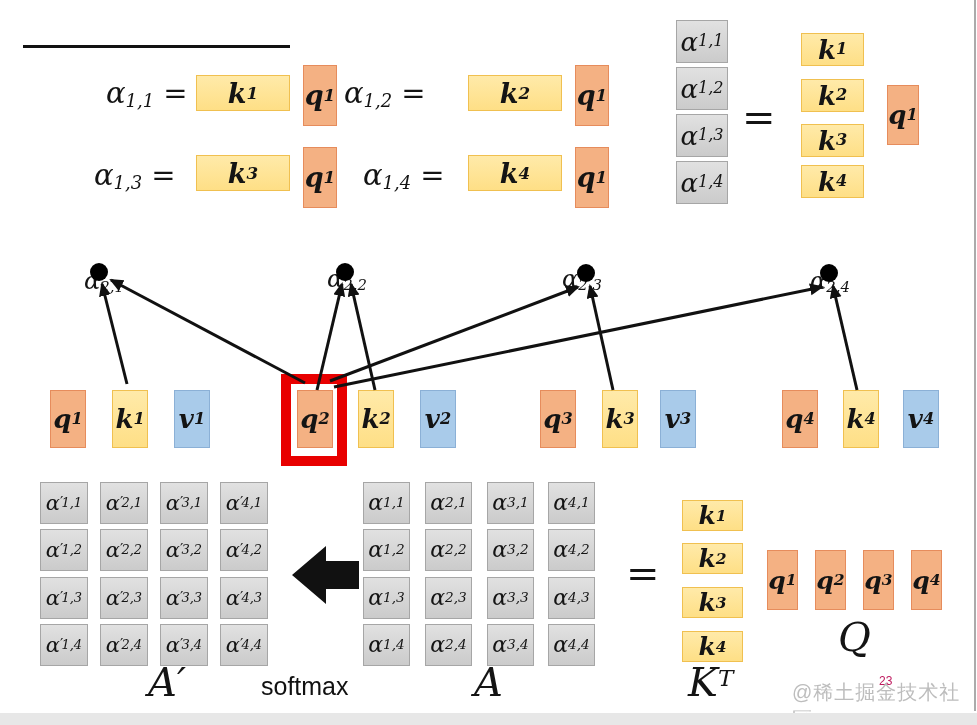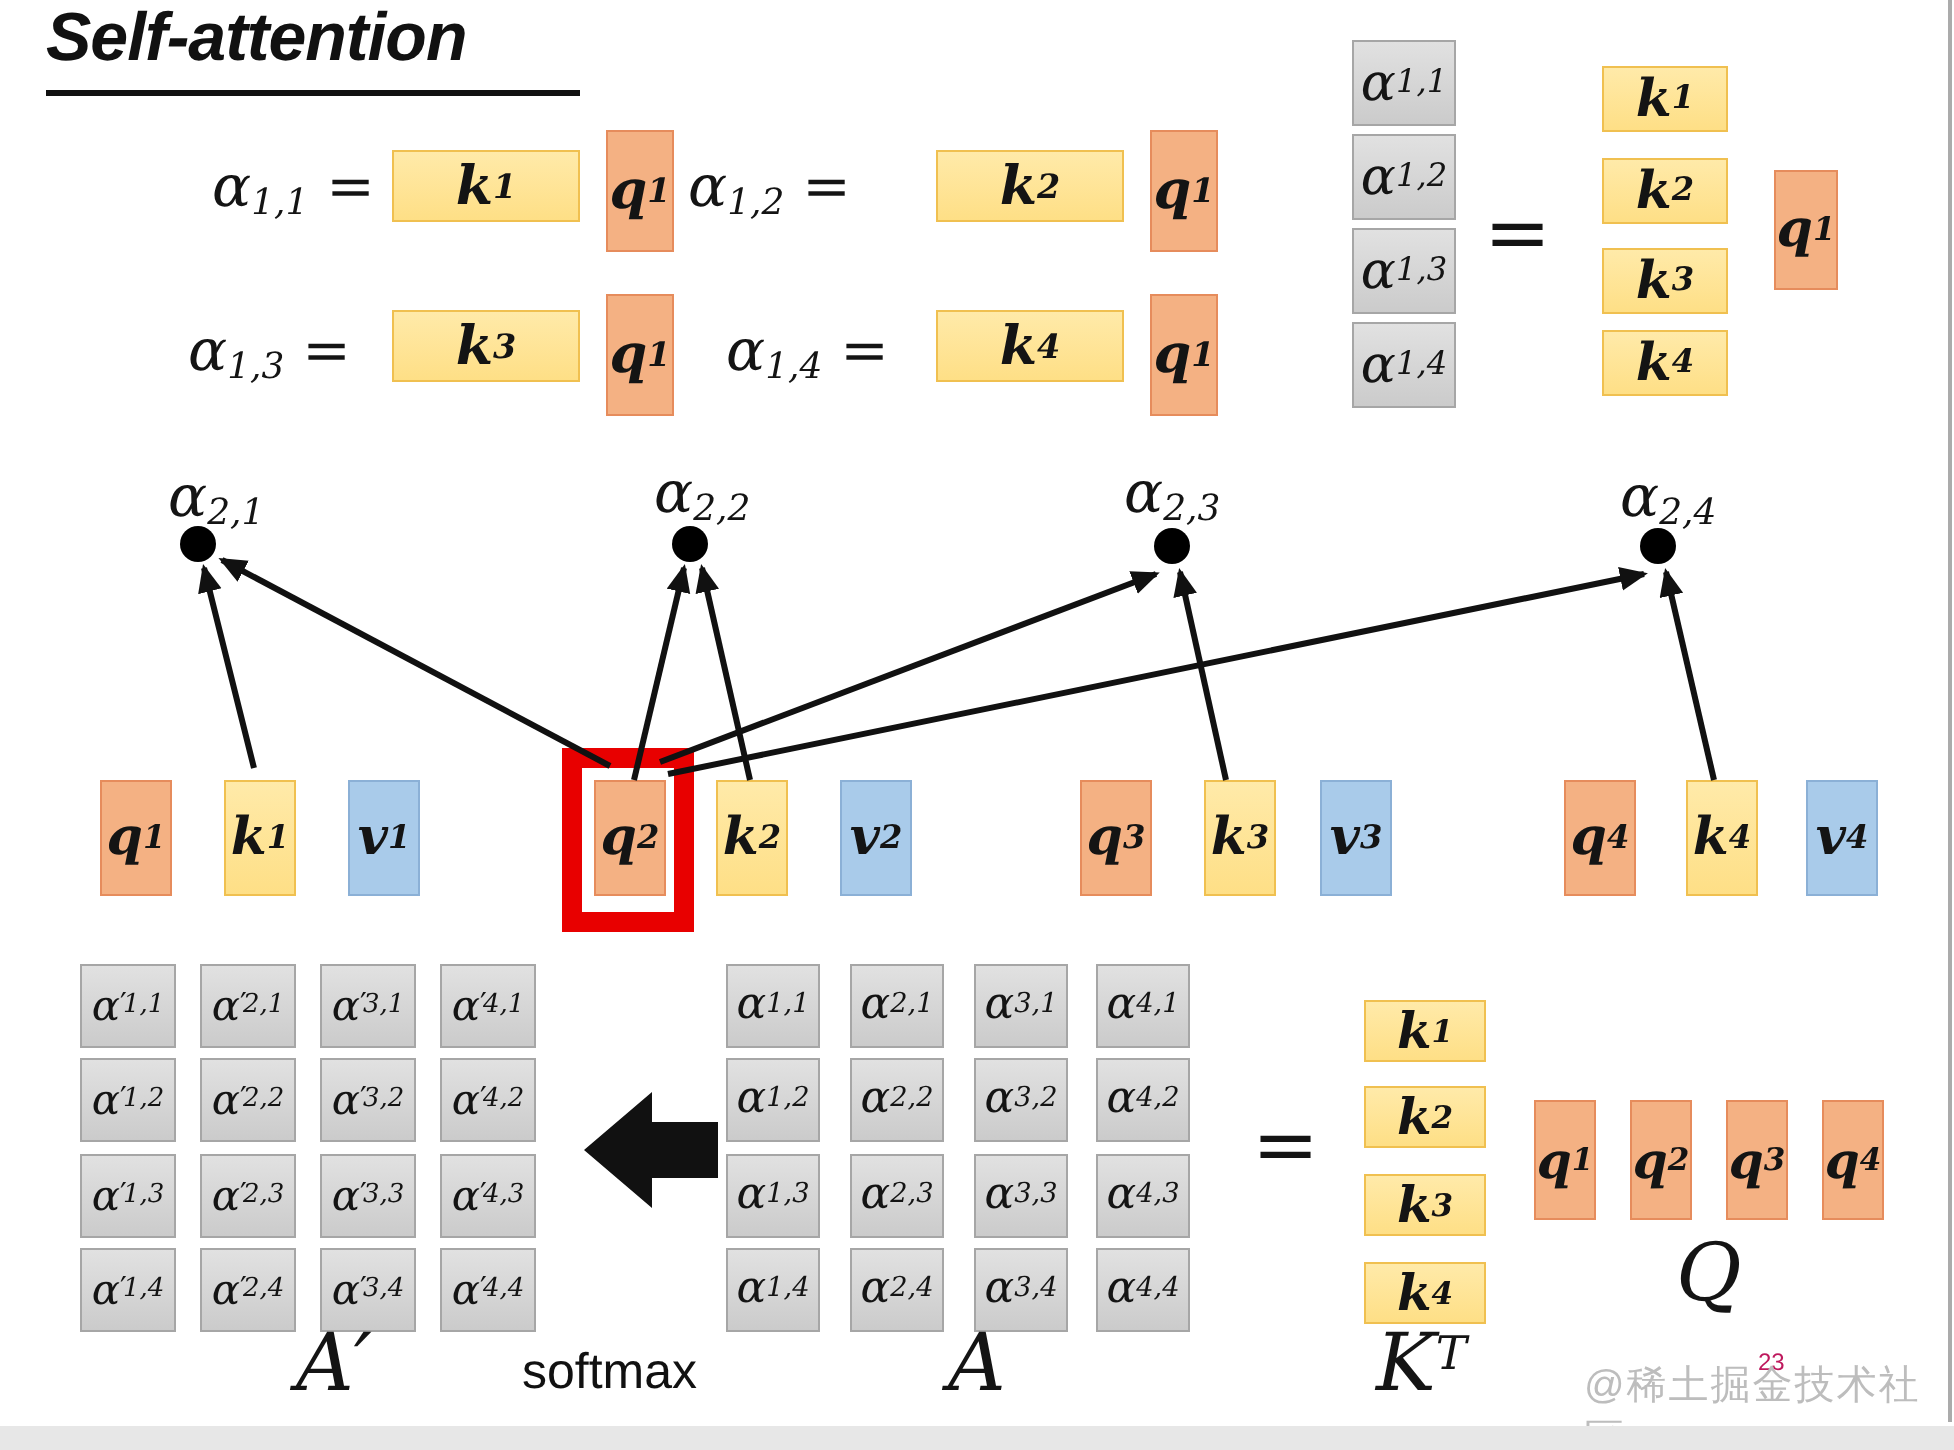--- a/index.html
+++ b/index.html
@@ -18,38 +18,37 @@
   .tb{font-family:"DejaVu Serif",serif;font-style:italic;font-weight:bold;}
   .tsup{font-family:"DejaVu Serif",serif;font-style:italic;font-weight:bold;font-size:62%;vertical-align:38%;}
   .eqsign{font-family:"DejaVu Serif",serif;margin-left:9px;}
   
   .box{position:absolute;display:flex;align-items:center;justify-content:center;box-sizing:border-box;line-height:1;}
   .kbox{background:linear-gradient(#ffeaa9,#fedf86);border:1.5px solid #f0c050;}
   .qbox{background:#f4b183;border:1.5px solid #e68c5c;}
   .vbox{background:#a9cbea;border:1.5px solid #8bb0d6;}
   .gcell{background:linear-gradient(#e1e1e1,#cbcbcb);border:1.5px solid #a6a6a6;}
   .eq-label{position:absolute;font-size:29px;white-space:nowrap;}
-  .node-label{position:absolute;font-size:29px;white-space:nowrap;}
+  .node-label{position:absolute;font-size:24px;white-space:nowrap;margin-top:36px;}
   .matrix-label{position:absolute;font-family:"DejaVu Serif",serif;font-style:italic;font-size:40px;line-height:1;}
   .big-eq{position:absolute;font-family:"DejaVu Serif",serif;font-size:40px;line-height:1;}
   .softmax{position:absolute;left:261px;top:672px;font-size:25px;color:#111;}
   .hl-red{position:absolute;left:281px;top:374px;width:66px;height:92px;box-sizing:border-box;
           border:10px solid #e80000;}
   .wm-footer{position:absolute;left:792px;top:679px;font-size:20px;color:#bdbdbd;letter-spacing:1px;}
   .page-num{position:absolute;left:879px;top:674px;font-size:12px;color:#be185d;}
   .bottom-strip{position:absolute;left:0;top:713px;width:977px;height:12px;background:#e7e7e7;}
   .right-border{position:absolute;left:974px;top:0;width:2px;height:711px;background:#ababab;}
   #graph-svg{position:absolute;left:0;top:0;pointer-events:none;}
 </style>
 </head>
 <body>
 
 <div id="slide">
 
-  <div class="title">Self-attention</div>
   <div class="title-underline"></div>
 
   <div id="gen-root">
       <div class="eq-label" style="left: 106px; top: 76px; text-align: right;"><span class="mi">α</span><sub class="msub">1,1</sub><span class="eqsign">=</span></div>
       <div class="box kbox" style="left: 196px; top: 75px; width: 94px; height: 36px; font-size: 27px;">
         <span class="tb">k</span>
         <sup class="tsup">1</sup>
       </div>
       <div class="box qbox" style="left: 303px; top: 65px; width: 34px; height: 61px; font-size: 27px;">
         <span class="tb">q</span>

